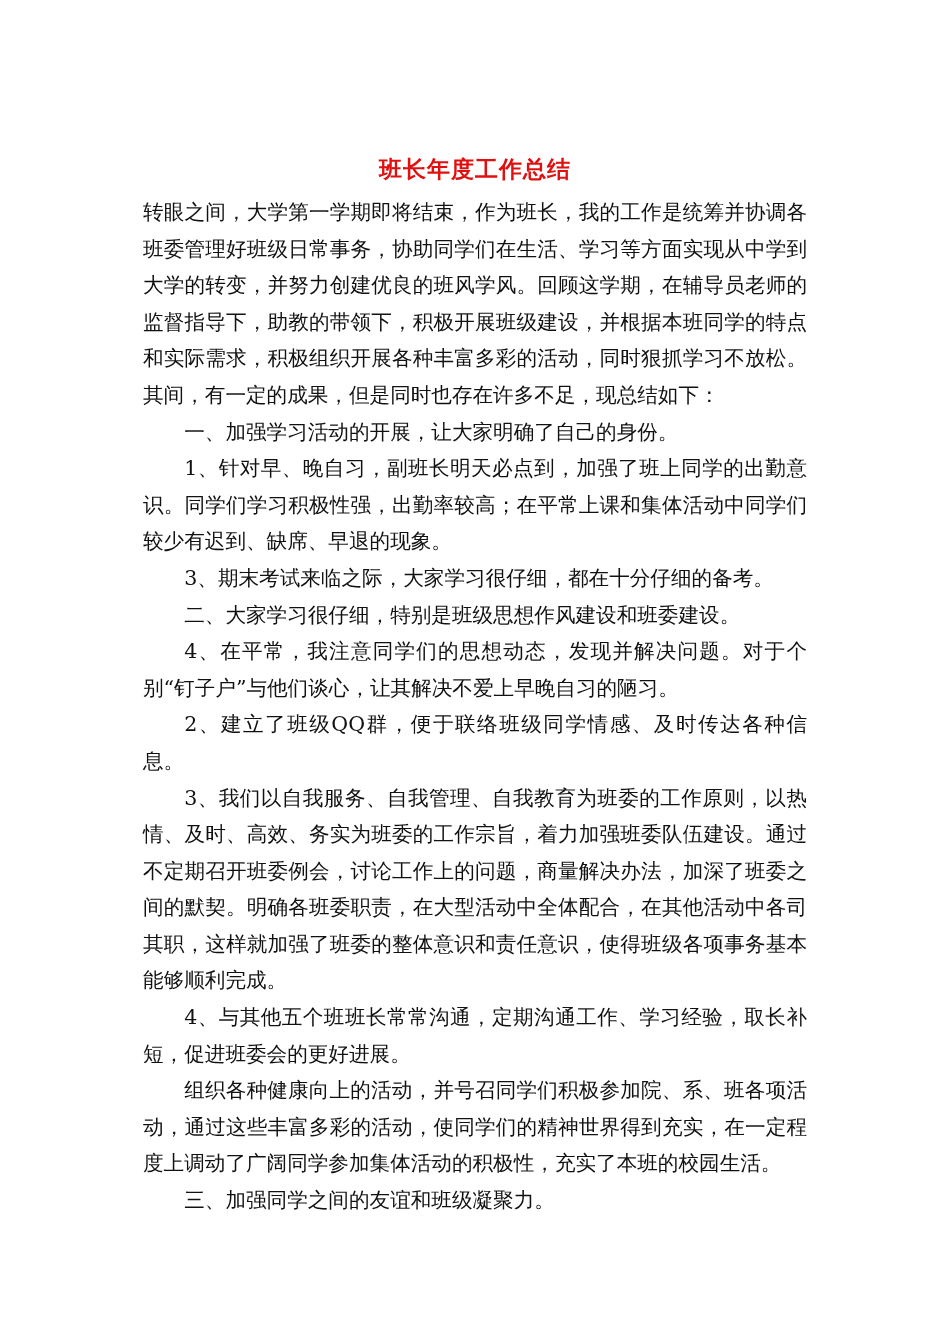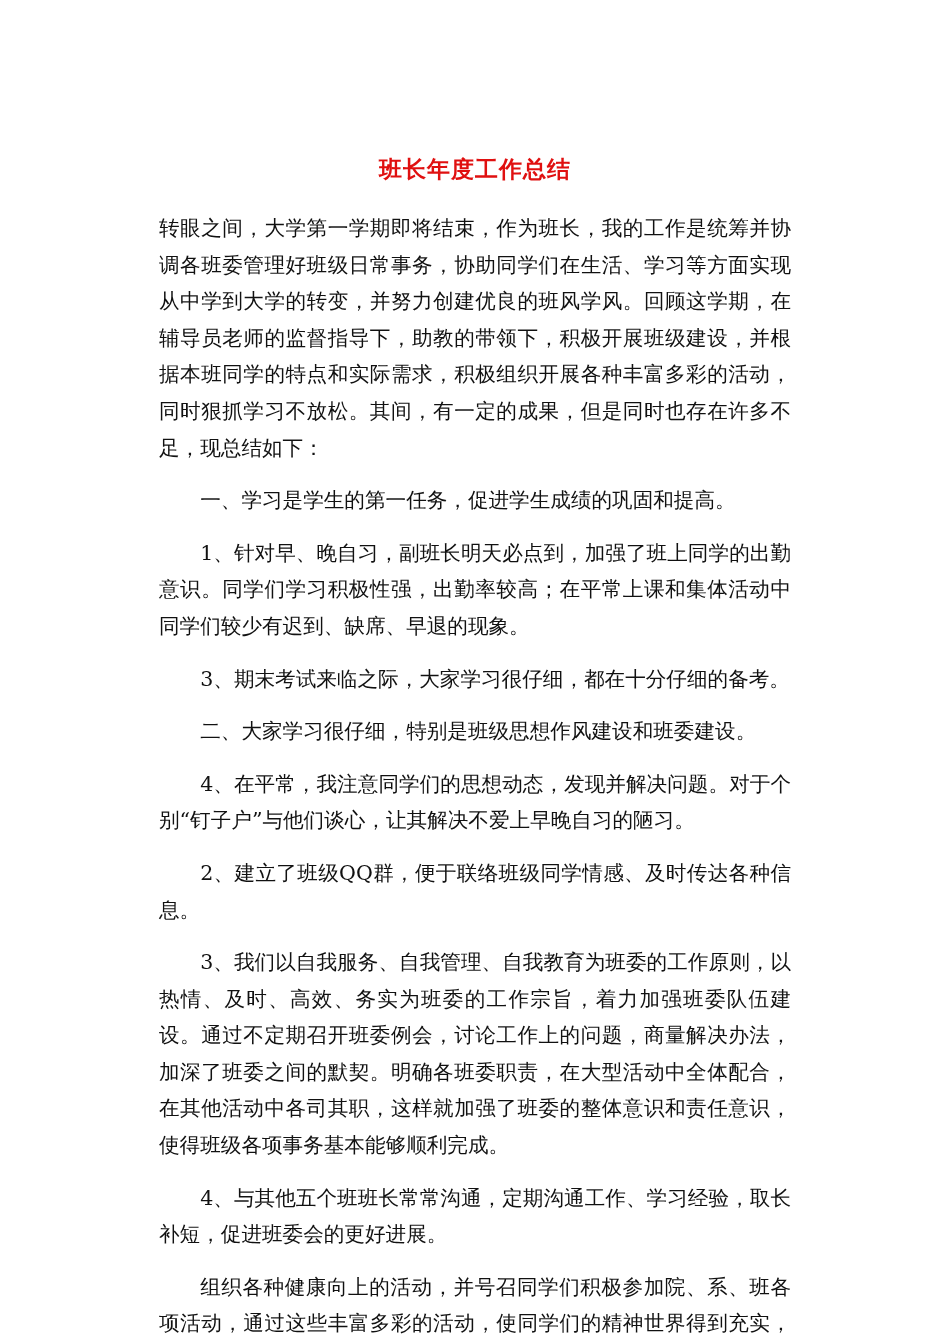--- a/index.html
+++ b/index.html
@@ -18,31 +18,31 @@
       letter-spacing: 1px;
     }
     .body {
       position: absolute; left: 143px; top: 194px; width: 664px;
       font-family: "DejaVu Serif", serif;
       color: #111111;
       font-size: 20.6px;
       line-height: 36.6px;
       text-align: justify;
     }
-    .body p { margin: 16px; padding: 0; }
+    .body p { margin: 0; padding: 0; }
     .body p.indent { text-indent: 2em; }
   </style>
 </head>
 <body>
 
 <div class="page">
   <div class="title">班长年度工作总结</div>
   <div class="body">
     <p>转眼之间，大学第一学期即将结束，作为班长，我的工作是统筹并协调各班委管理好班级日常事务，协助同学们在生活、学习等方面实现从中学到大学的转变，并努力创建优良的班风学风。回顾这学期，在辅导员老师的监督指导下，助教的带领下，积极开展班级建设，并根据本班同学的特点和实际需求，积极组织开展各种丰富多彩的活动，同时狠抓学习不放松。其间，有一定的成果，但是同时也存在许多不足，现总结如下：</p>
-    <p class="indent">一、学习是学生的第一任务，促进学生成绩的巩固和提高。</p>
+    <p class="indent">一、加强学习活动的开展，让大家明确了自己的身份。</p>
     <p class="indent">1、针对早、晚自习，副班长明天必点到，加强了班上同学的出勤意识。同学们学习积极性强，出勤率较高；在平常上课和集体活动中同学们较少有迟到、缺席、早退的现象。</p>
     <p class="indent">3、期末考试来临之际，大家学习很仔细，都在十分仔细的备考。</p>
     <p class="indent">二、大家学习很仔细，特别是班级思想作风建设和班委建设。</p>
     <p class="indent">4、在平常，我注意同学们的思想动态，发现并解决问题。对于个别“钉子户”与他们谈心，让其解决不爱上早晚自习的陋习。</p>
     <p class="indent">2、建立了班级QQ群，便于联络班级同学情感、及时传达各种信息。</p>
     <p class="indent">3、我们以自我服务、自我管理、自我教育为班委的工作原则，以热情、及时、高效、务实为班委的工作宗旨，着力加强班委队伍建设。通过不定期召开班委例会，讨论工作上的问题，商量解决办法，加深了班委之间的默契。明确各班委职责，在大型活动中全体配合，在其他活动中各司其职，这样就加强了班委的整体意识和责任意识，使得班级各项事务基本能够顺利完成。</p>
     <p class="indent">4、与其他五个班班长常常沟通，定期沟通工作、学习经验，取长补短，促进班委会的更好进展。</p>
     <p class="indent">组织各种健康向上的活动，并号召同学们积极参加院、系、班各项活动，通过这些丰富多彩的活动，使同学们的精神世界得到充实，在一定程度上调动了广阔同学参加集体活动的积极性，充实了本班的校园生活。</p>
     <p class="indent">三、加强同学之间的友谊和班级凝聚力。</p>
   </div>

